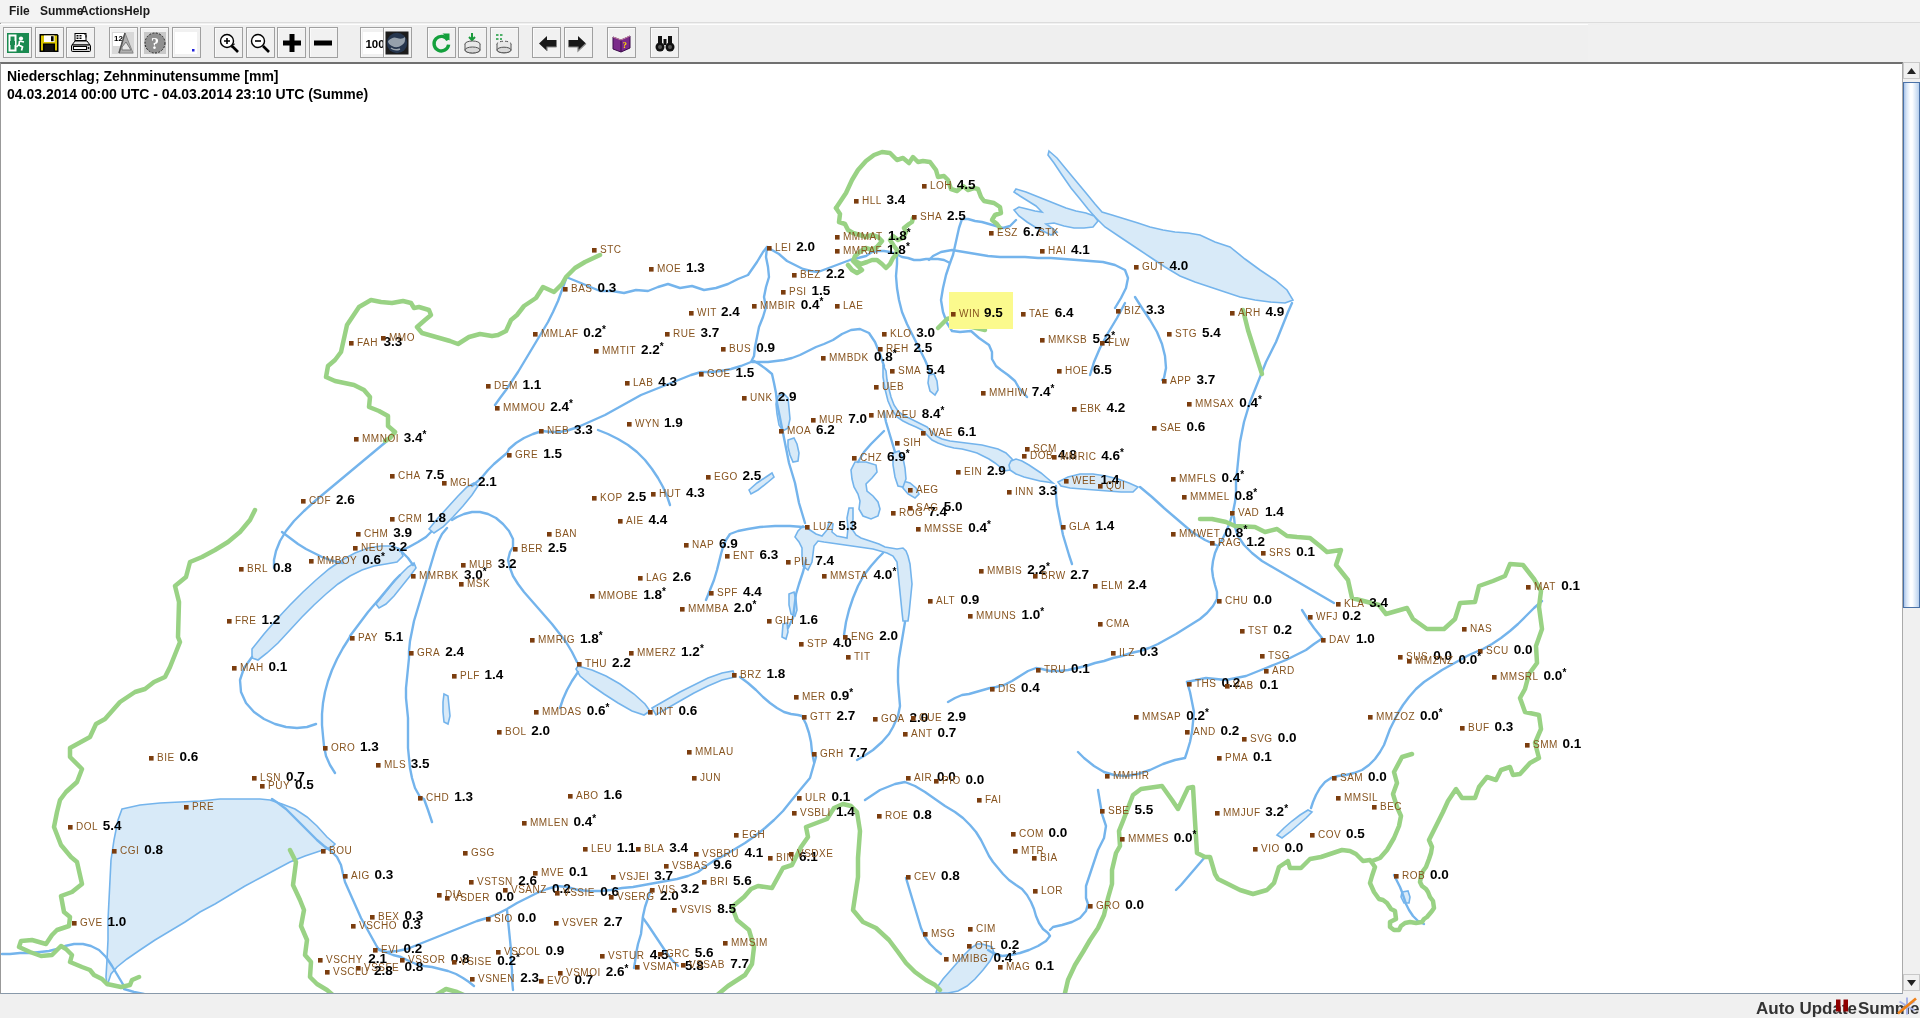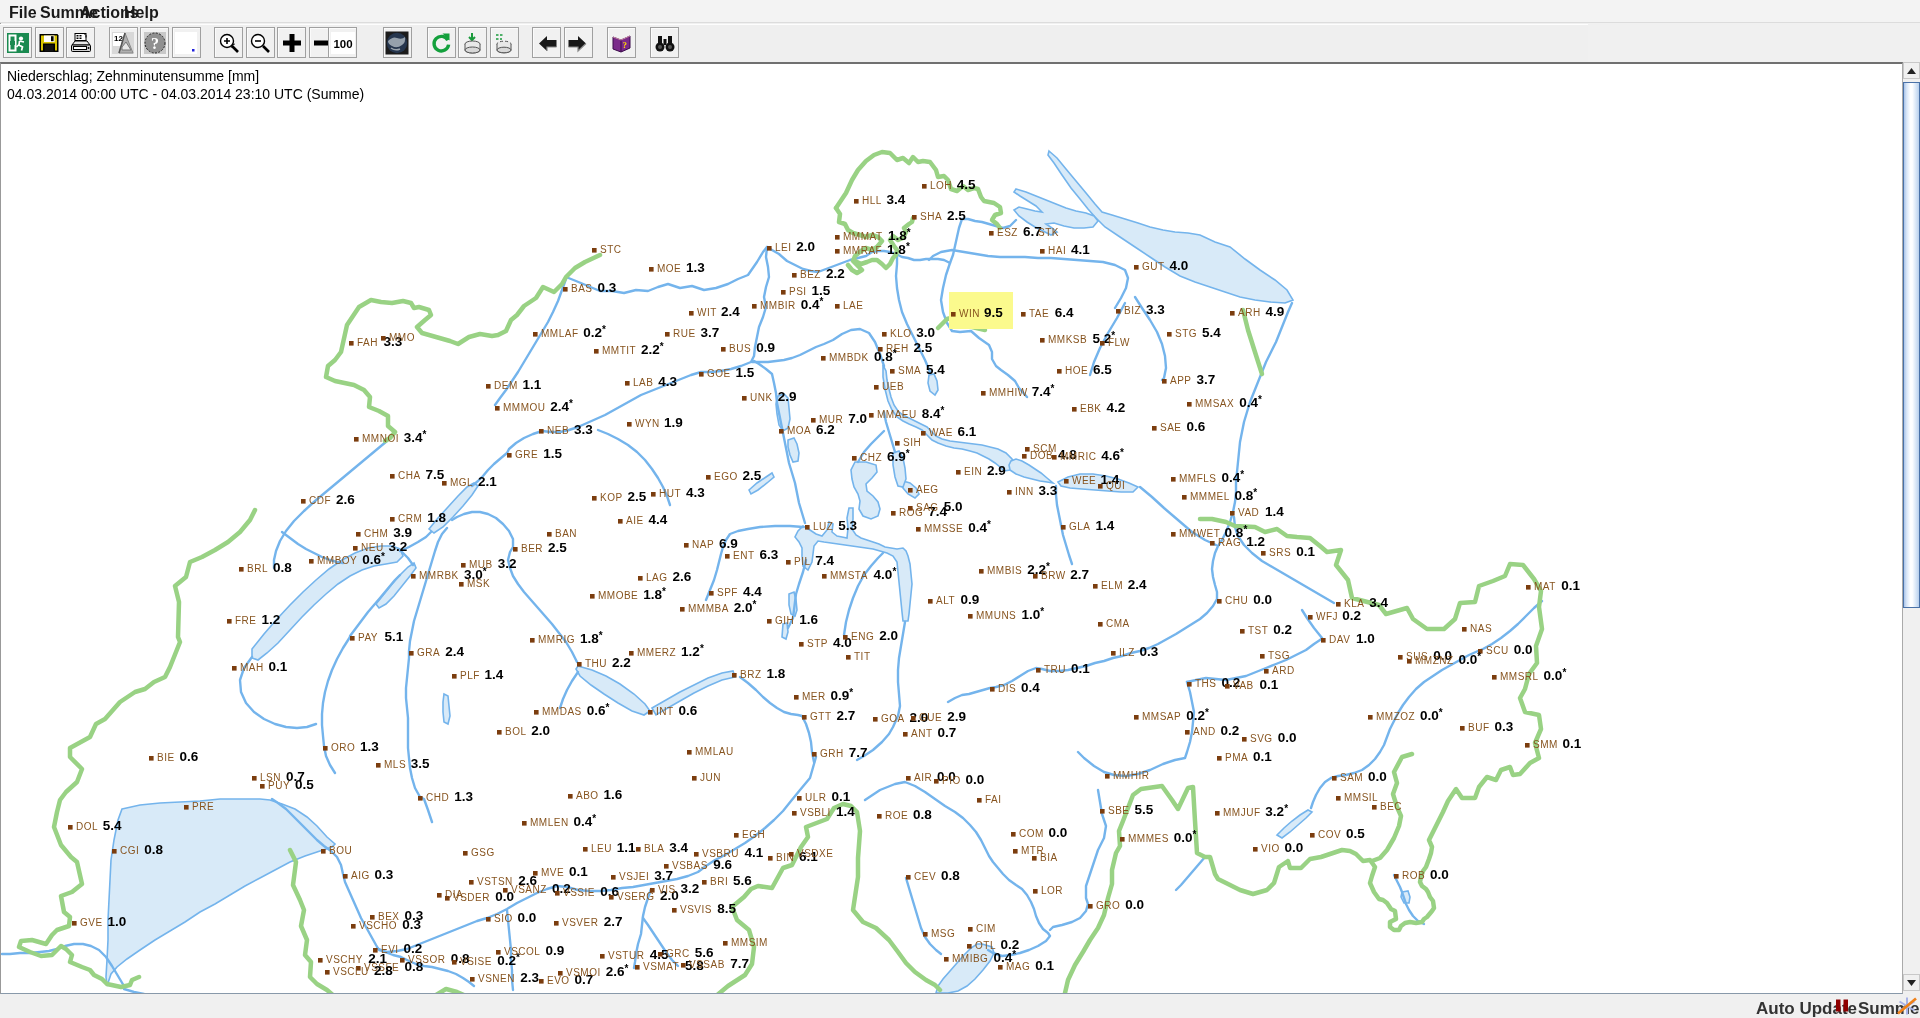--- a/index.html
+++ b/index.html
@@ -1,20 +1,20 @@
 <!DOCTYPE html>
 <html><head><meta charset="utf-8"><style>
 * { margin:0; padding:0; box-sizing:border-box; }
 html,body { width:1920px; height:1018px; overflow:hidden; font-family:"Liberation Sans",sans-serif; background:#f0f0f0; }
 #menubar { position:absolute; left:0; top:0; width:1920px; height:23px; background:#f3f3f3; border-bottom:1px solid #dcdcdc; }
-#menubar span { position:absolute; top:4px; font-size:16px; font-weight:bold; color:#1a1a1a; }
+#menubar span { position:absolute; top:4px; font-size:12px; font-weight:bold; color:#1a1a1a; }
 #toolbar { position:absolute; left:0; top:24px; width:1588px; height:38px; background:#efefef; border-top:1px solid #fdfdfd; }
 .tb { position:absolute; top:2px; width:29px; height:31px; background:#f1f1f1; border:1px solid #a0a0a0; box-shadow:inset 1px 1px 0 #fbfbfb; display:flex; align-items:center; justify-content:center; }
 #content { position:absolute; left:0; top:62px; width:1903px; height:932px; background:#fff; border-top:2px solid #707070; border-left:1px solid #999; border-bottom:1px solid #8899aa; border-right:1px solid #aaa; }
-#title { position:absolute; left:7px; top:68px; font-size:14px; font-weight:normal; color:#000; line-height:17.5px; white-space:pre; }
+#title { position:absolute; left:7px; top:68px; font-size:14px; font-weight:bold; color:#000; line-height:17.5px; white-space:pre; }
 #mapsvg { position:absolute; left:0; top:62px; }
 .sc { font-size:10px; fill:#87541f; letter-spacing:0.5px; }
 .sv { font-size:13.5px; fill:#000; font-weight:bold; }
 .st { font-size:10px; }
 #statusbar { position:absolute; left:0; top:994px; width:1920px; height:24px; background:#f0f0f0; }
 #statusbar .txt { position:absolute; top:5px; font-size:17px; font-weight:bold; color:#333; }
 #vsb { position:absolute; right:0; top:62px; width:17px; height:931px; background:#f0f0f0; }
 .sbtn { position:absolute; left:0; width:17px; height:17px; background:#f0f0f0; border:1px solid #c8c8c8; text-align:center; }
 .sbtn svg { display:block; margin:5px auto 0; }
 #thumb { position:absolute; left:0; top:20px; width:17px; height:526px; border:1px solid #4a72a8; background:linear-gradient(90deg,#aac4e8 0%,#d8e6f8 18%,#fdfeff 42%,#fdfeff 55%,#cfe0f4 85%,#b8cfec 100%); }
@@ -103,21 +103,21 @@
 <div class="tb" style="left:277px">
       <svg width="24" height="24" viewBox="0 0 24 24">
         <path d="M9.5 3 h5 v6.5 H21 v5 h-6.5 V21 h-5 v-6.5 H3 v-5 h6.5 z" fill="#000"></path>
       </svg>
     </div>
 <div class="tb" style="left:308.5px">
       <svg width="24" height="24" viewBox="0 0 24 24">
         <rect x="3" y="9.5" width="18" height="5" fill="#000"></rect>
       </svg>
     </div>
-<div class="tb" style="left:328px">
+<div class="tb" style="left:360px">
       <svg width="24" height="24" viewBox="0 0 24 24">
         <rect x="-2" y="1" width="28" height="22" fill="#fff"></rect>
         <text x="12" y="16.5" text-anchor="middle" font-size="11.5" font-weight="bold" fill="#000" font-family="Liberation Sans">100</text>
       </svg>
     </div>
 <div class="tb" style="left:382.5px">
       <svg width="24" height="24" viewBox="0 0 24 24">
         <rect x="0.5" y="0.5" width="23" height="23" fill="#1c1c1c"></rect>
         <circle cx="12" cy="12" r="10.2" fill="#26364e"></circle>
         <path d="M3 10 q5 -5 9 -3 q5 2 8 -1 q1 5 -3 8 q-5 4 -10 1 q-4 -2 -4 -5" fill="#aab4bd" opacity="0.85"></path>

